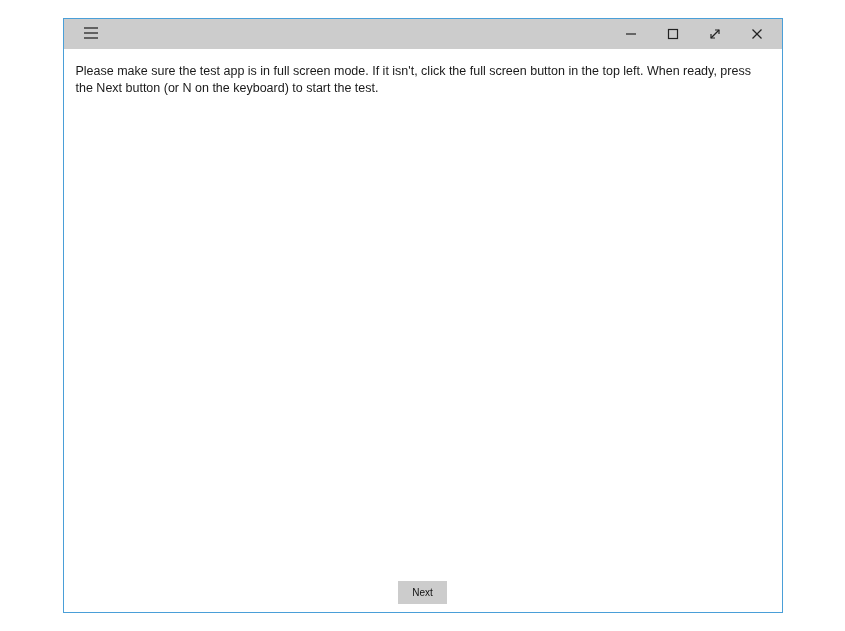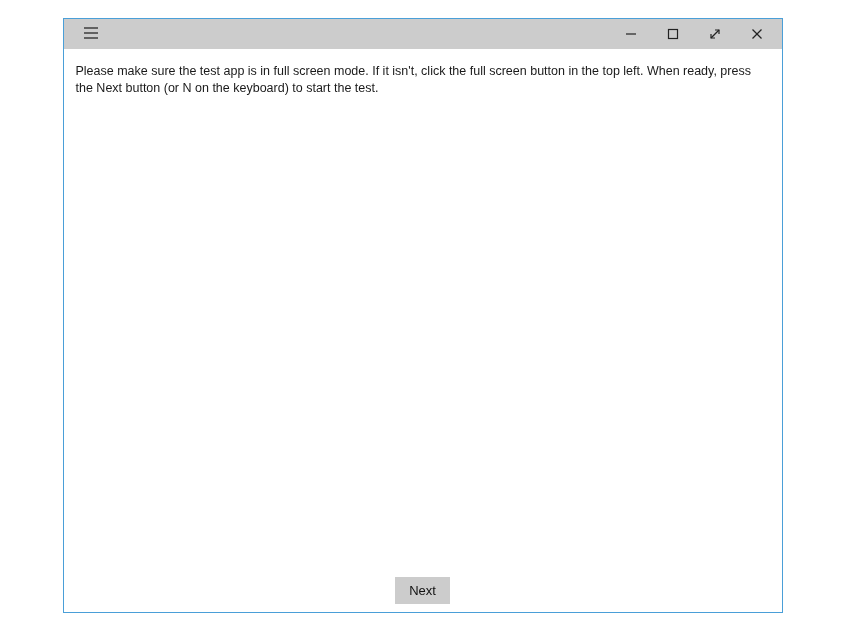--- a/index.html
+++ b/index.html
@@ -84,21 +84,21 @@
       bottom: 8px;
       left: 0;
       right: 0;
       display: flex;
       justify-content: center;
     }
     .next-btn {
       background: #cccccc;
       border: none;
       padding: 6px 14px;
-      font-size: 13px;
+      font-size: 10px;
       font-family: inherit;
       color: #111;
       cursor: pointer;
       min-width: 46px;
     }
   </style>
 </head>
 <body>
 
 <div class="window">

